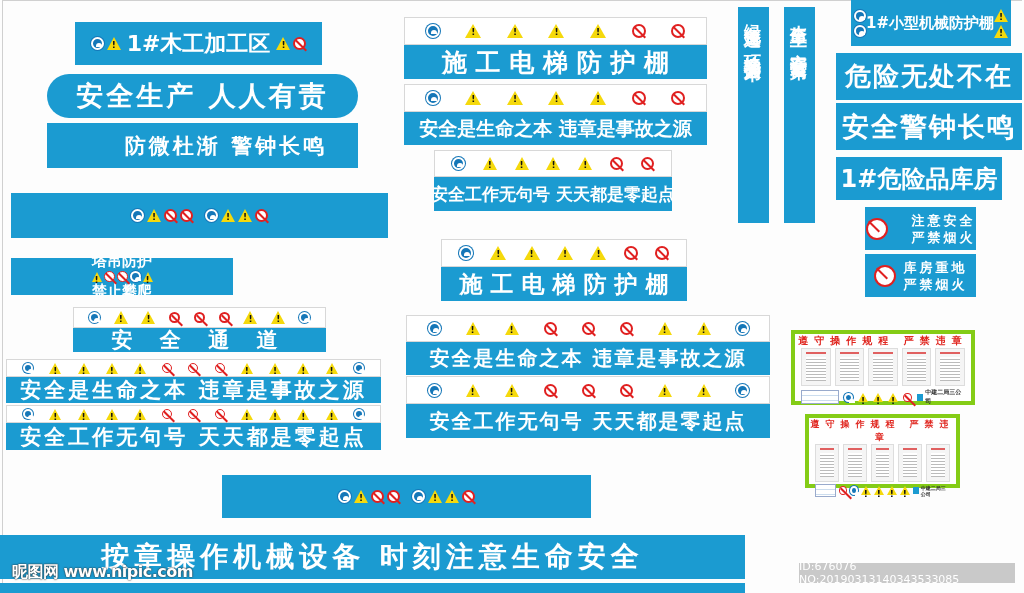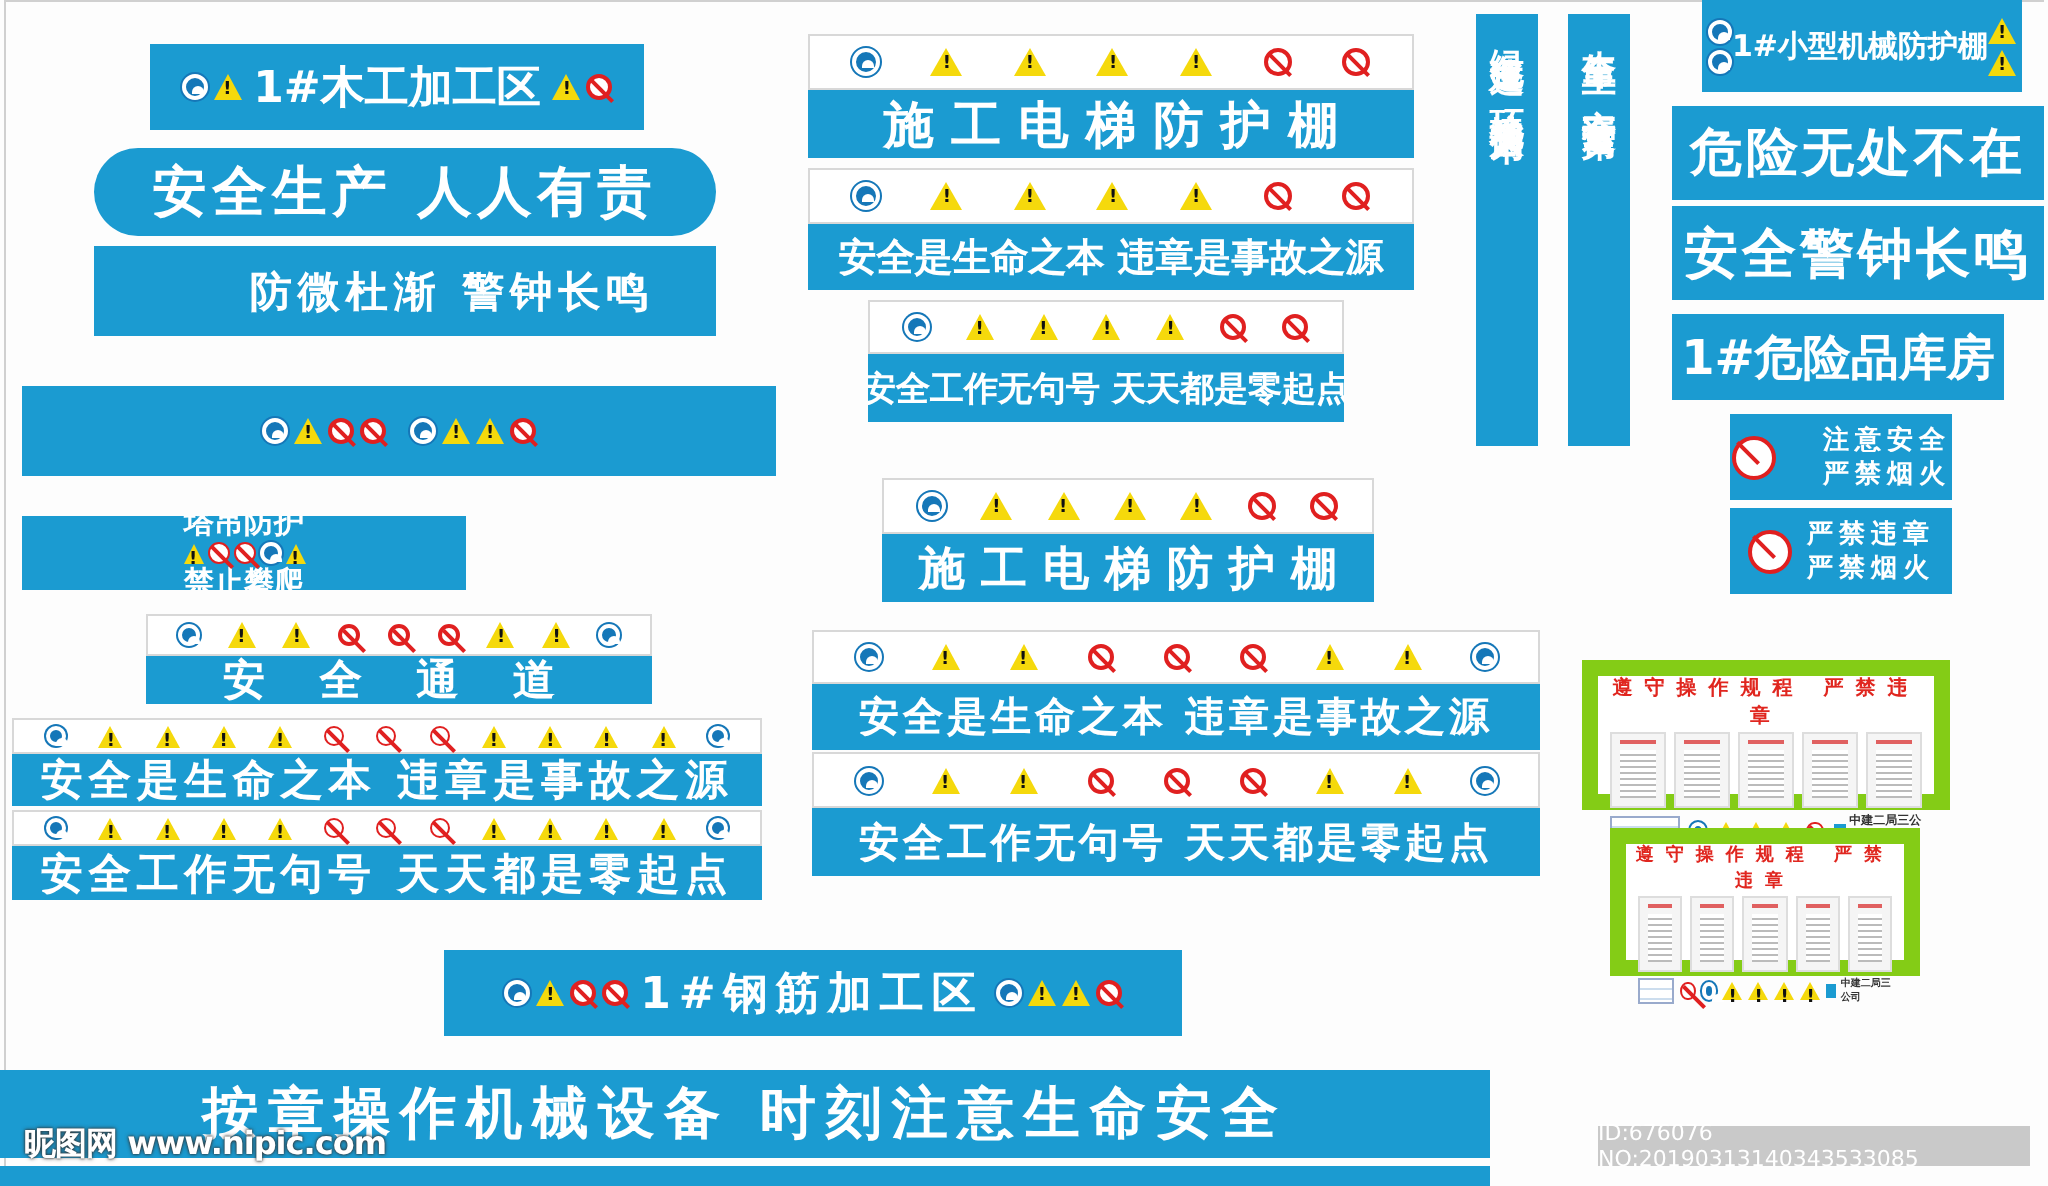--- a/index.html
+++ b/index.html
@@ -13,21 +13,21 @@
   .ic-blue::after { content: ""; position: absolute; left: 3px; top: 4px; width: 6px; height: 4px; background: #fff; border-radius: 3px 3px 0 0; }
   .ic-warn { width: 0; height: 0; border-left: 9px solid transparent; border-right: 9px solid transparent; border-bottom: 16px solid #f5d90c; position: relative; }
   .ic-warn::after { content: "!"; position: absolute; left: -2px; top: 4px; font-size: 9px; font-weight: bold; color: #111; line-height: 1; }
   .ic-ban { width: 16px; height: 16px; border-radius: 50%; border: 2px solid #e02020; background: #fff; position: relative; }
   .ic-ban::after { content: ""; position: absolute; left: 5px; top: -1px; width: 2px; height: 15px; background: #e02020; transform: rotate(-45deg); }
   .sm .ic-blue { width: 13px; height: 13px; }
   .sm .ic-warn { border-left-width: 7px; border-right-width: 7px; border-bottom-width: 13px; }
   .sm .ic-ban { width: 13px; height: 13px; }
   .inline-icons { display: inline-flex; gap: 3px; align-items: center; margin: 0 6px; }
   .vert { writing-mode: vertical-rl; text-orientation: upright; letter-spacing: 2px; }
-  .board { position: absolute; background: #fff; border: 8px solid #84cc16; }
+  .board { position: absolute; background: #fff; border: 4px solid #84cc16; }
   .board .title { color: #e0261f; font-weight: bold; text-align: center; letter-spacing: 6px; }
   .board .cols { display: flex; gap: 4px; padding: 0 6px; }
   .board .col { flex: 1; background: #f5f5f5; border: 1px solid #ddd; position: relative; }
   .board .col::before { content: ""; position: absolute; left: 4px; right: 4px; top: 3px; height: 2px; background: #e06060; }
   .board .col::after { content: ""; position: absolute; left: 4px; right: 4px; top: 8px; bottom: 4px; background: repeating-linear-gradient(#fff 0 2px, #bbb 2px 3px); }
   .board .bottom { display: flex; align-items: center; gap: 5px; padding: 2px 6px; }
   .board .tbl { width: 40px; height: 18px; border: 1px solid #9ac; background: repeating-linear-gradient(#fff 0 4px, #cde 4px 5px); }
   .board .company { color: #333; font-size: 6px; font-weight: bold; display: flex; align-items: center; gap: 2px; }
   .board .company::before { content: ""; width: 7px; height: 7px; background: #1b9bd1; display: inline-block; }
   .watermark-left { position: absolute; left: 12px; top: 562px; color: #fff; font-size: 16px; font-weight: bold; text-shadow: 0 0 2px #333, 0 0 1px #333; letter-spacing: -0.5px; }
@@ -226,21 +226,21 @@
 <div class="sign" style="left:865px;top:207px;width:111px;height:43px;font-size:13px;gap:24px;">
   <span class="ic-ban" style="width:22px;height:22px;"></span>
   <span style="display:flex;flex-direction:column;letter-spacing:3px;line-height:17px;">
     <span>注意安全</span>
     <span>严禁烟火</span>
   </span>
 </div>
 <div class="sign" style="left:865px;top:254px;width:111px;height:43px;font-size:13px;gap:8px;">
   <span class="ic-ban" style="width:22px;height:22px;"></span>
   <span style="display:flex;flex-direction:column;letter-spacing:3px;line-height:17px;">
-    <span>严禁违章</span>
+    <span>库房重地</span>
     <span>严禁烟火</span>
   </span>
 </div>
 
 <div class="icons-strip" style="left:441px;top:239px;width:246px;height:28px;">
   <span class="ic-blue" style="width:14px;height:14px;"></span>
   <span class="ic-warn" style="border-left-width:8px;border-right-width:8px;border-bottom-width:14px;"></span>
   <span class="ic-warn" style="border-left-width:8px;border-right-width:8px;border-bottom-width:14px;"></span>
   <span class="ic-warn" style="border-left-width:8px;border-right-width:8px;border-bottom-width:14px;"></span>
   <span class="ic-warn" style="border-left-width:8px;border-right-width:8px;border-bottom-width:14px;"></span>
@@ -321,21 +321,20 @@
   </div>
 </div>
 
 <div class="sign" style="left:222px;top:475px;width:369px;height:43px;font-size:22px;">
   <span class="inline-icons sm">
     <span class="ic-blue"></span>
     <span class="ic-warn"></span>
     <span class="ic-ban"></span>
     <span class="ic-ban"></span>
   </span>
-  <span style="letter-spacing:4px;">1#钢筋加工区</span>
   <span class="inline-icons sm">
     <span class="ic-blue"></span>
     <span class="ic-warn"></span>
     <span class="ic-warn"></span>
     <span class="ic-ban"></span>
   </span>
 </div>
 
 <div class="sign" style="left:0px;top:535px;width:745px;height:44px;font-size:28px;letter-spacing:5px;">
   <span>按章操作机械设备   时刻注意生命安全</span>

